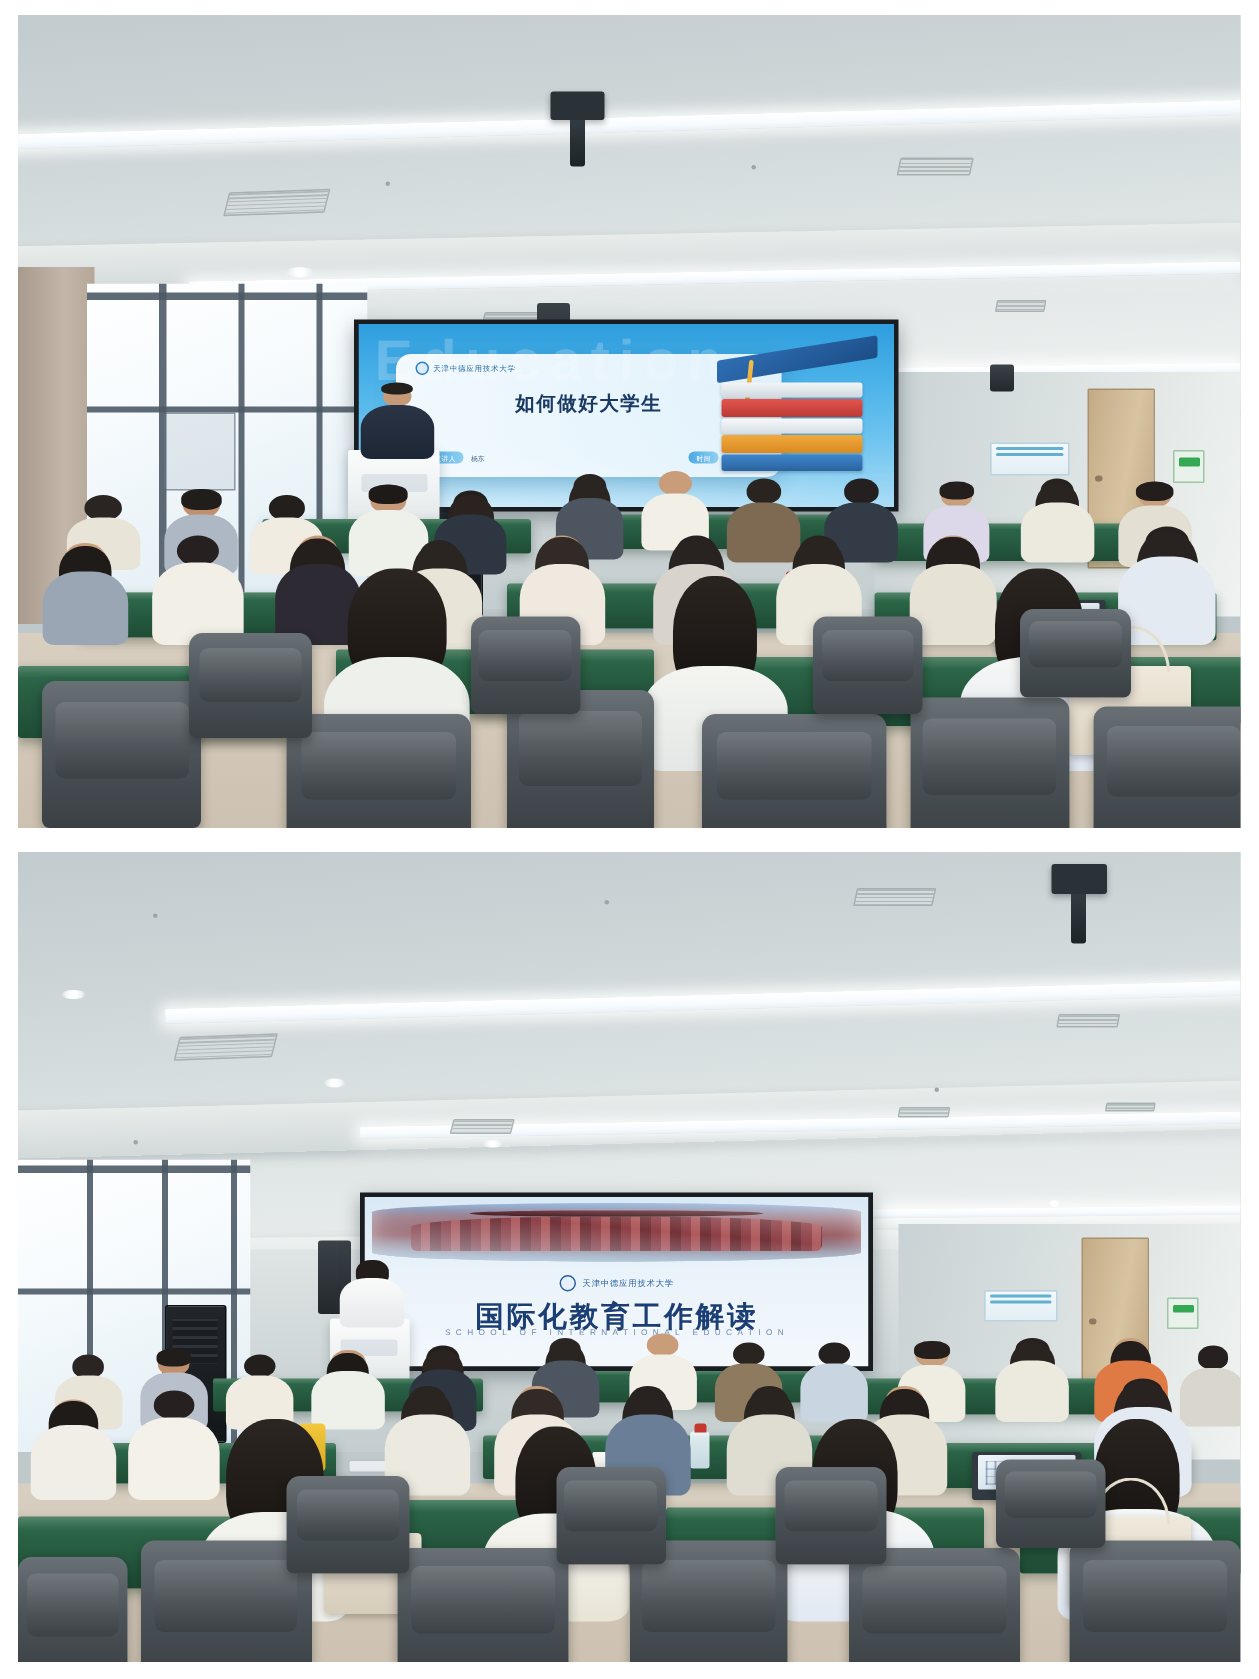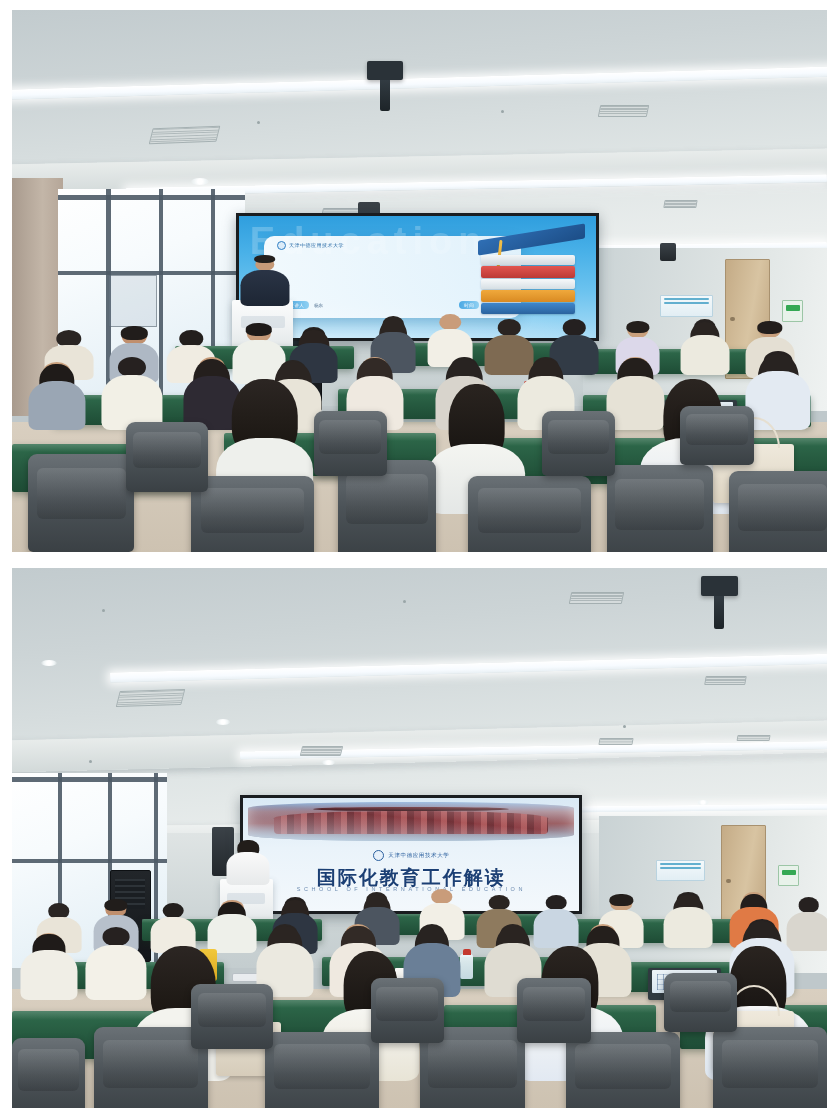--- a/index.html
+++ b/index.html
@@ -404,20 +404,21 @@
         <div class="screen">
           <div class="slide1">
             <div class="watermark">Education</div>
             <div class="wave"></div>
             <div class="card">
               <div class="uni-logo">
                 <span class="uni-mark"></span>
                 <span class="uni-name">天津中德应用技术大学</span>
               </div>
               <div class="slide-title">
+                <div>如何做好大学生</div>
               </div>
               <div class="slide-meta">
                 <span class="pill">主讲人</span>
                 <span class="meta-txt">杨东</span>
                 <span style="flex:1"></span>
                 <span class="pill">时间</span>
                 <span class="meta-txt">2023年9月</span>
               </div>
             </div>
             <div class="books">

